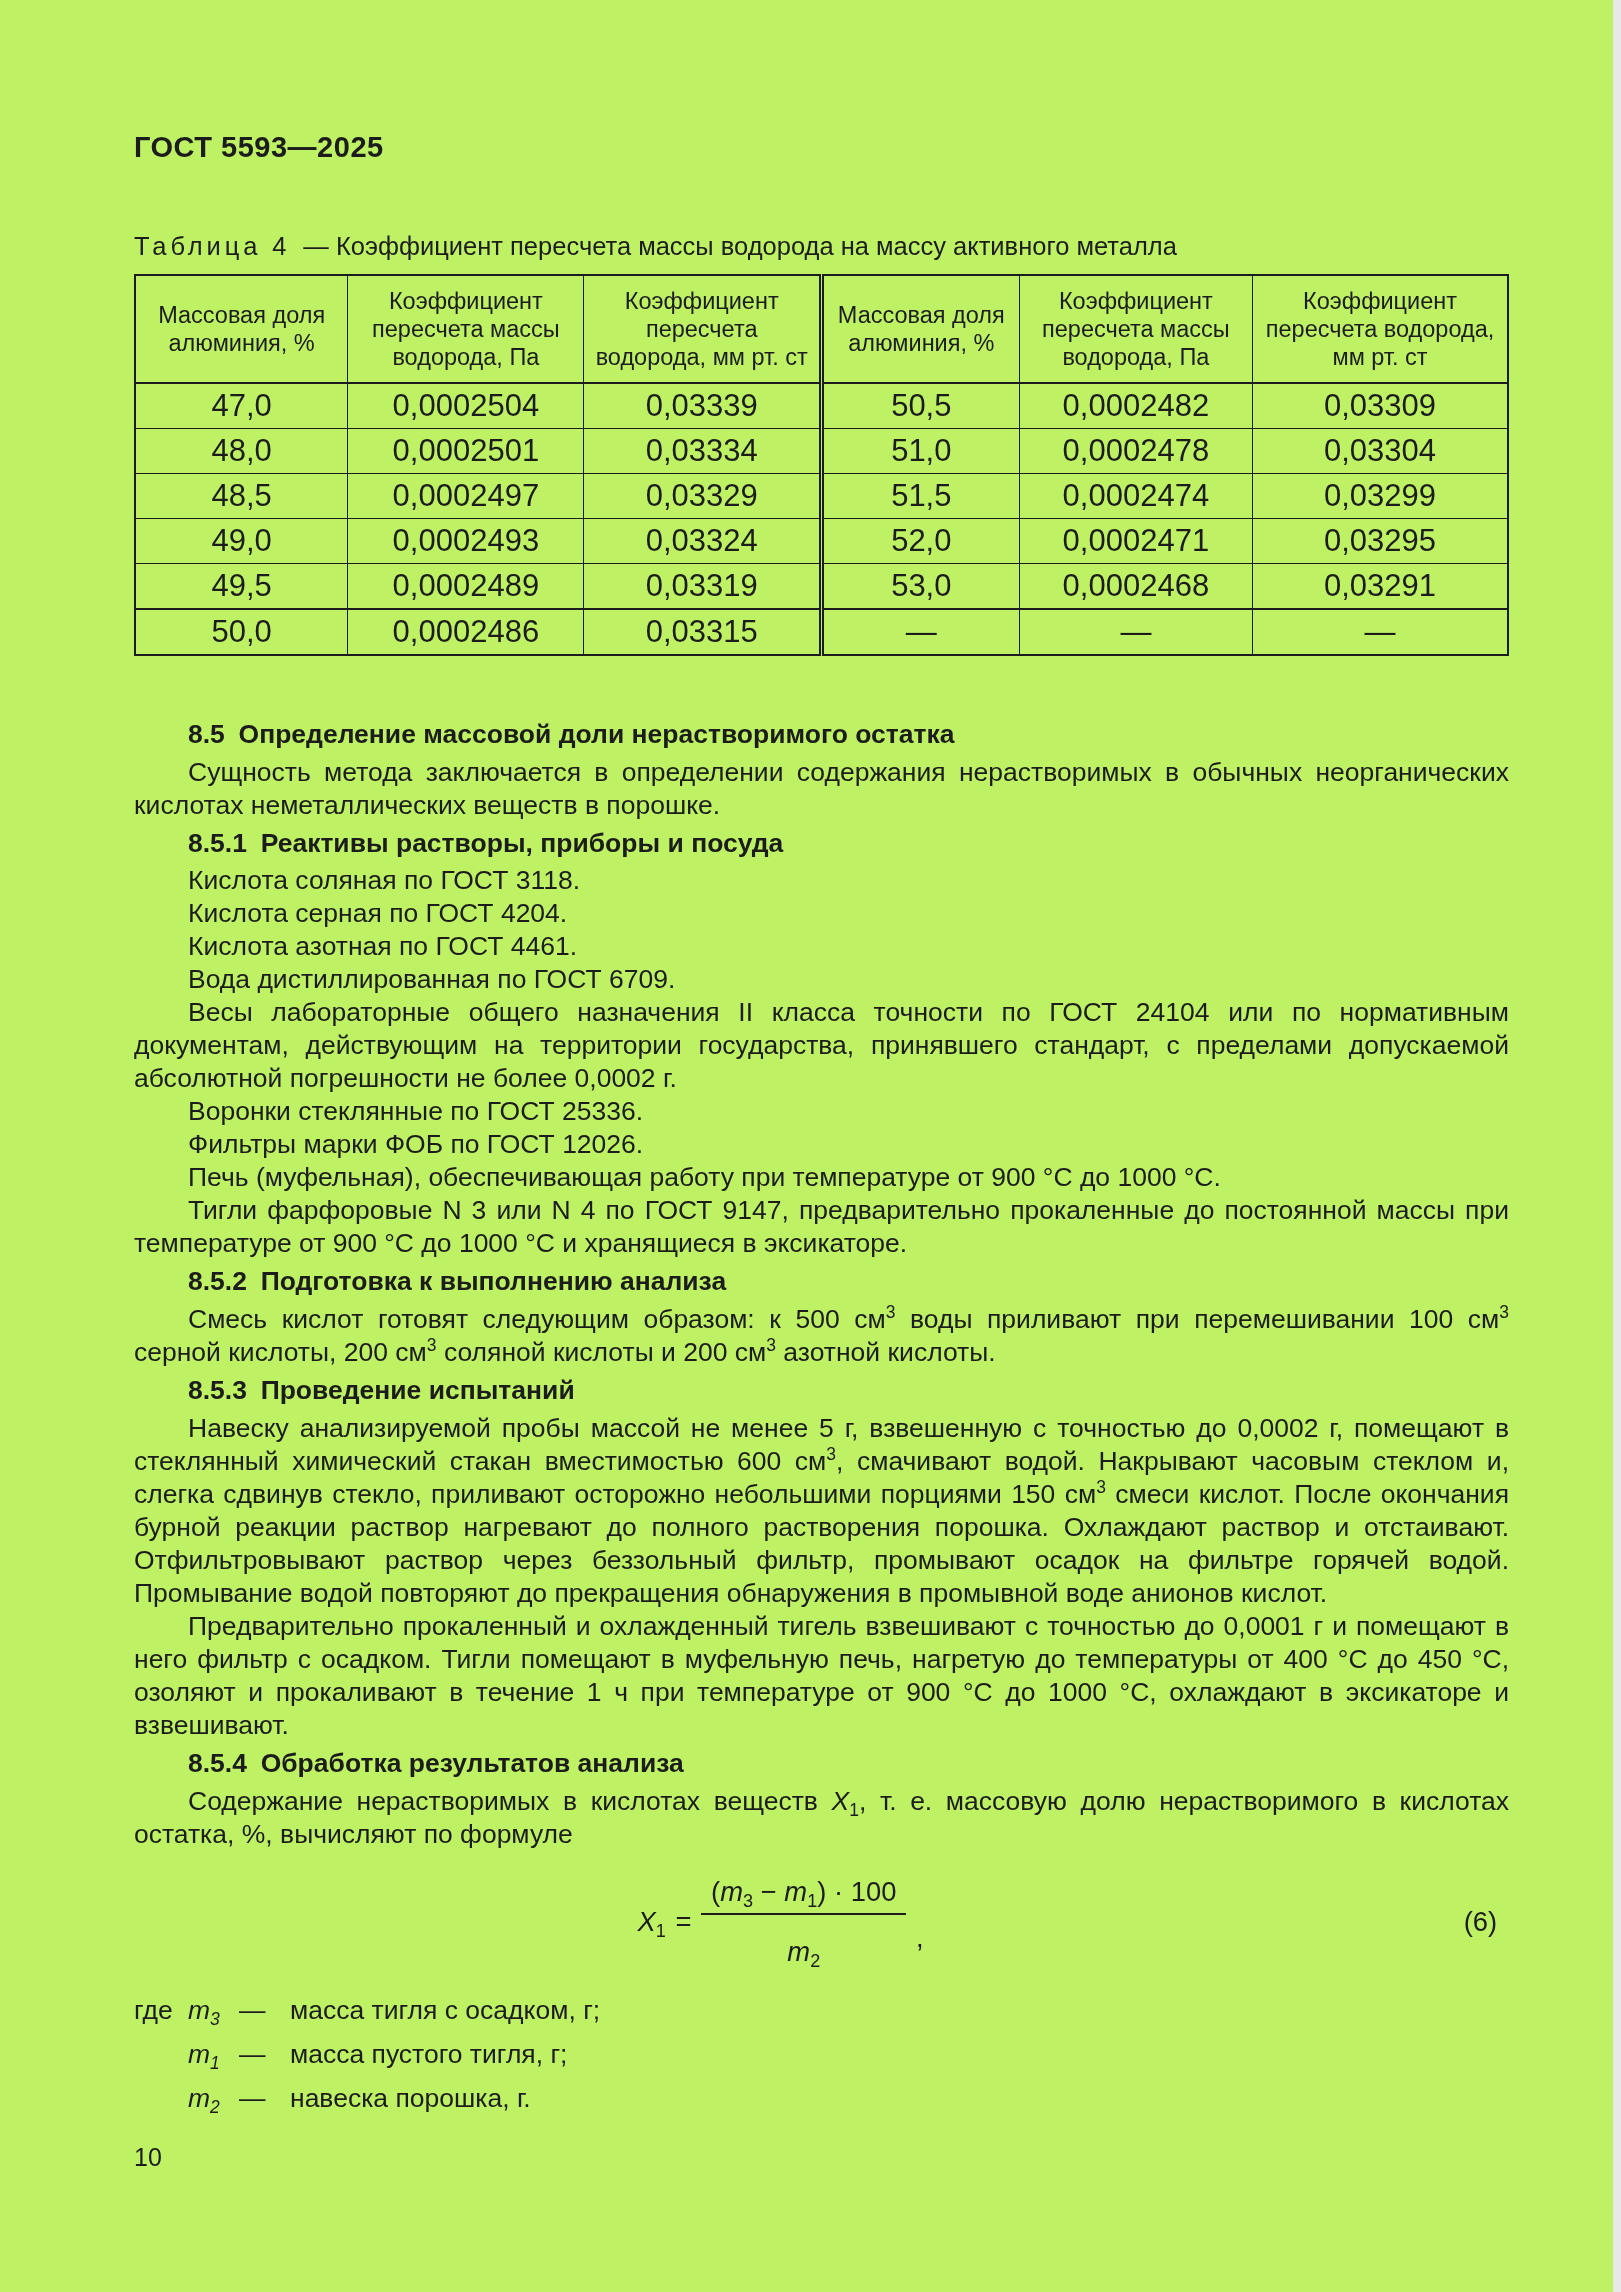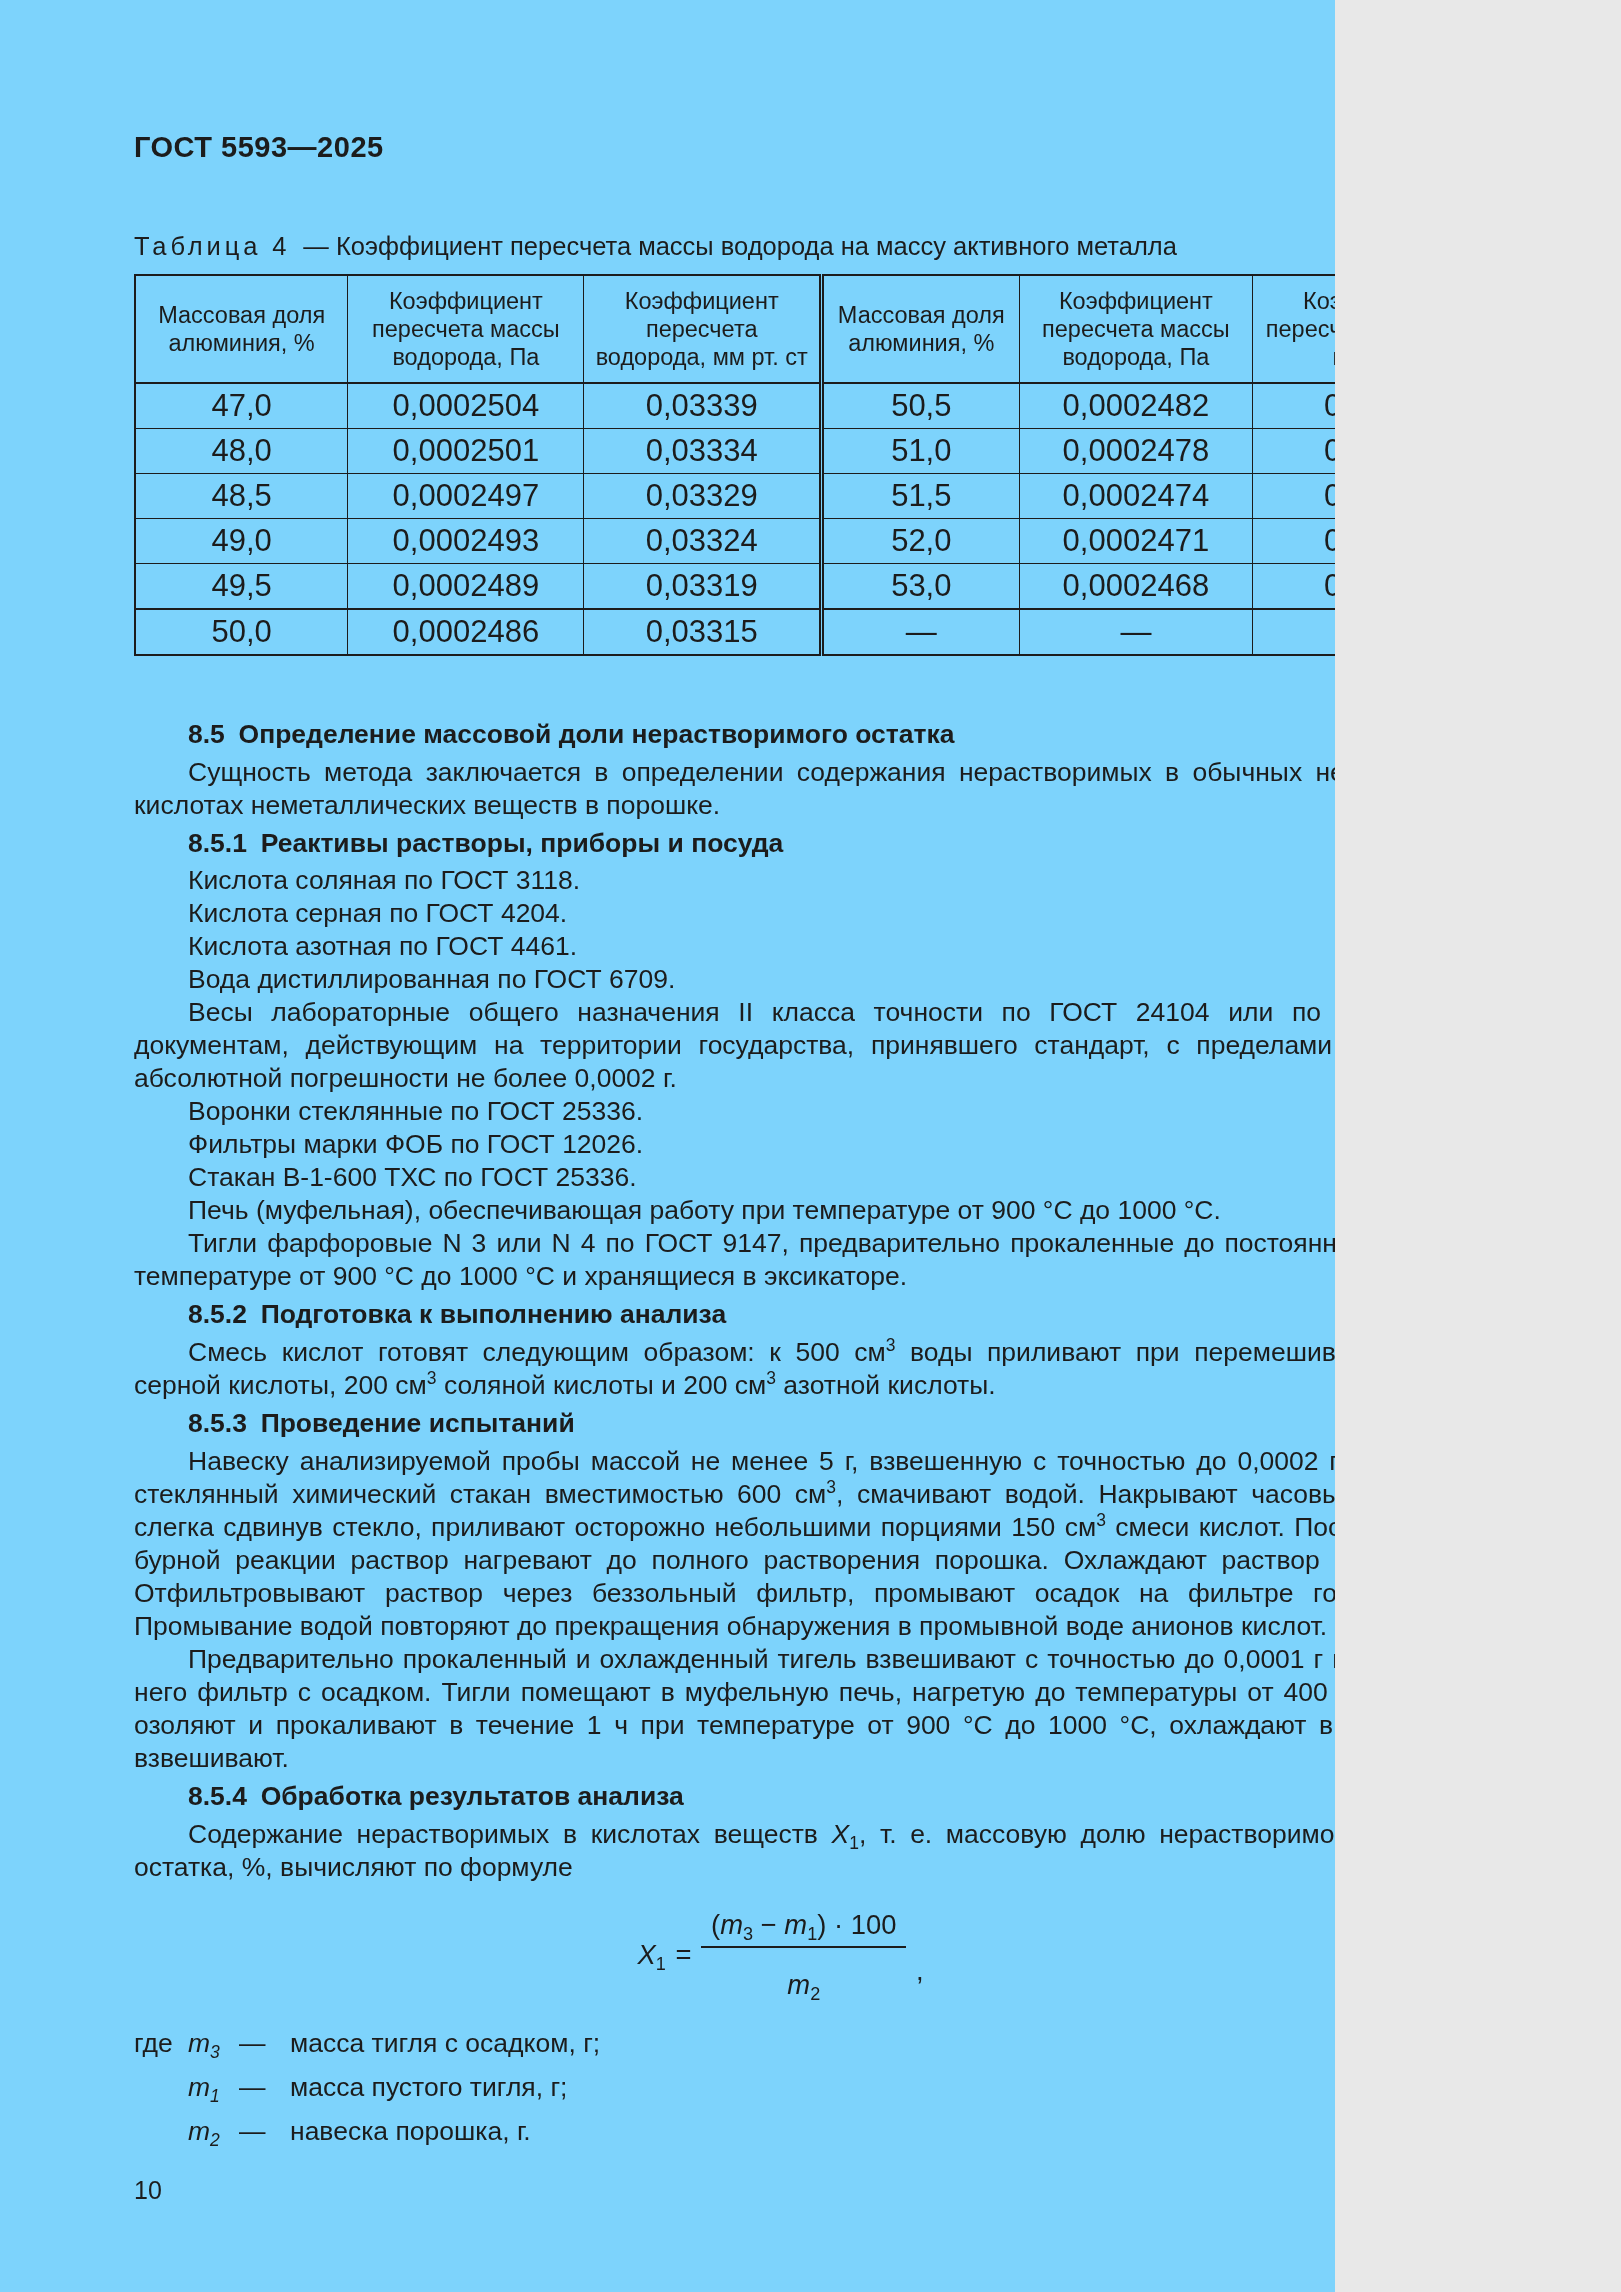--- a/index.html
+++ b/index.html
@@ -1,19 +1,19 @@
 <!DOCTYPE html>
 <html lang="ru"><head>
 <meta charset="utf-8">
 <style>
   html,body { margin:0; padding:0; background:#e8e8e8; }
   .page {
     position:relative;
-    width:1335px; height:2293px;
-    background:#7dd3fc;
+    width:1613px; height:2293px;
+    background:#bef264;
     color:#1c1c1c;
     font-family:"Liberation Sans","DejaVu Sans",sans-serif;
     overflow:hidden;
   }
   .content {
     position:absolute;
     left:134px; top:131px;
     width:1375px;
   }
   .doc-code { font-size:29px; font-weight:bold; letter-spacing:0.5px; }
@@ -190,21 +190,20 @@
       <span class="sec-num">8.5.1</span><span>Реактивы растворы, приборы и посуда</span>
     </div>
 
     <p class="body">Кислота соляная по ГОСТ 3118.</p>
     <p class="body">Кислота серная по ГОСТ 4204.</p>
     <p class="body">Кислота азотная по ГОСТ 4461.</p>
     <p class="body">Вода дистиллированная по ГОСТ 6709.</p>
     <p class="body">Весы лабораторные общего назначения II класса точности по ГОСТ 24104 или по нормативным документам, действующим на территории государства, принявшего стандарт, с пределами допускаемой абсолютной погрешности не более 0,0002 г.</p>
     <p class="body">Воронки стеклянные по ГОСТ 25336.</p>
     <p class="body">Фильтры марки ФОБ по ГОСТ 12026.</p>
-    <p class="body">Стакан В-1-600 ТХС по ГОСТ 25336.</p>
     <p class="body">Печь (муфельная), обеспечивающая работу при температуре от 900 °С до 1000 °С.</p>
     <p class="body">Тигли фарфоровые N 3 или N 4 по ГОСТ 9147, предварительно прокаленные до постоянной массы при температуре от 900 °С до 1000 °С и хранящиеся в эксикаторе.</p>
 
     <div class="h3">
       <span class="sec-num">8.5.2</span><span>Подготовка к выполнению анализа</span>
     </div>
 
     <p class="body">Смесь кислот готовят следующим образом: к 500 см<sup>3</sup> воды приливают при перемешивании 100 см<sup>3</sup> серной кислоты, 200 см<sup>3</sup> соляной кислоты и 200 см<sup>3</sup> азотной кислоты.</p>
 
     <div class="h3">

